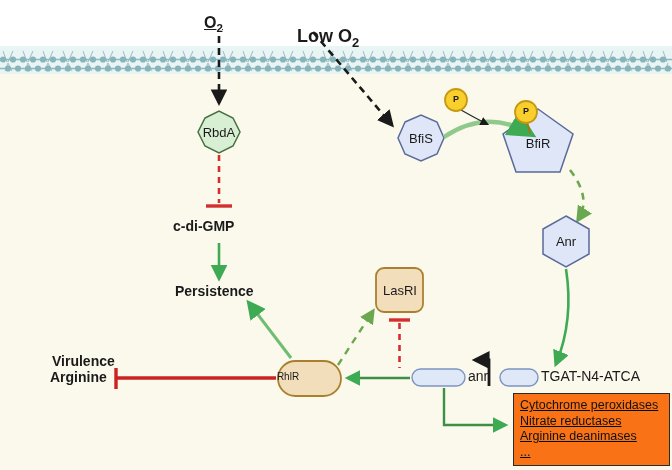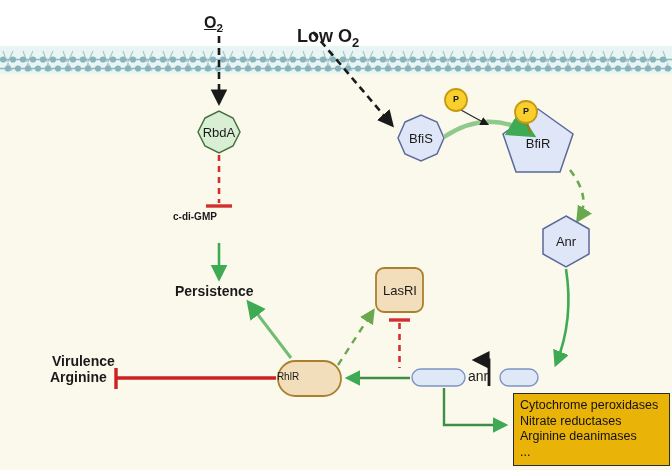--- a/index.html
+++ b/index.html
@@ -40,24 +40,25 @@
   .sub {
     font-size: 0.72em;
     vertical-align: sub;
   }
   .enzyme-box {
     position: absolute;
     left: 513px;
     top: 393px;
     width: 157px;
     height: 73px;
-    background: #eab308;
+    background: #f97316;
     border: 1.6px solid #2b2b2b;
     box-sizing: border-box;
     padding: 4px 4px 0 6px;
+    text-decoration: underline;
   }
   .enzyme-line {
     font-size: 12.5px;
     color: #111111;
     line-height: 15.5px;
     white-space: nowrap;
   }
 </style>
 </head>
 <body>
@@ -396,30 +397,31 @@
   <div class="node-text" style="left:536px; top:234px; width:60px; font-size:13px;">Anr</div>
 
   <div class="node-text" style="left:370px; top:283px; width:60px; font-size:13px;">LasRI</div>
 
   <div class="node-text" style="left:268px; top:371px; width:40px; font-size:10px;">RhlR</div>
 
   <div class="node-text" style="left:446px; top:94px; width:20px; font-size:9px; font-weight:bold;">P</div>
 
   <div class="node-text" style="left:516px; top:106px; width:20px; font-size:9px; font-weight:bold;">P</div>
 
-  <div class="lbl lbl-bold" style="left:173px; top:211px; font-size:10px;">c-di-GMP</div>
+  <div class="lbl lbl-bold" style="left:173px; top:218px; font-size:14px;">c-di-GMP</div>
 
   <div class="lbl lbl-bold" style="left:175px; top:283px; font-size:14px;">Persistence</div>
 
   <div class="lbl lbl-bold" style="left:44px; top:353px; font-size:14px;margin-left:8px;">Virulence</div>
 
   <div class="lbl lbl-bold" style="left:50px; top:369px; font-size:14px;">Arginine</div>
 
   <div class="lbl" style="left:468px; top:368px; font-size:14px;">anr</div>
 
+  <div class="lbl" style="left:541px; top:368px; font-size:14px;">TGAT-N4-ATCA</div>
 
   <div class="enzyme-box">
     <div class="enzyme-line">Cytochrome peroxidases</div>
     <div class="enzyme-line">Nitrate reductases</div>
     <div class="enzyme-line">Arginine deanimases</div>
     <div class="enzyme-line">...</div>
   </div>
 
 </div>
 

